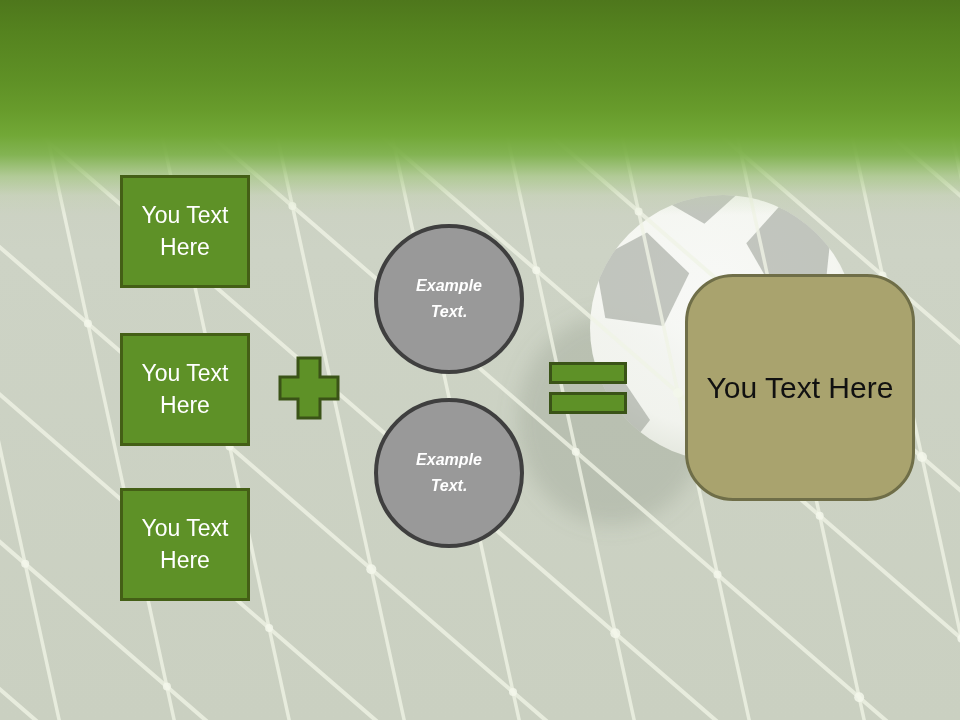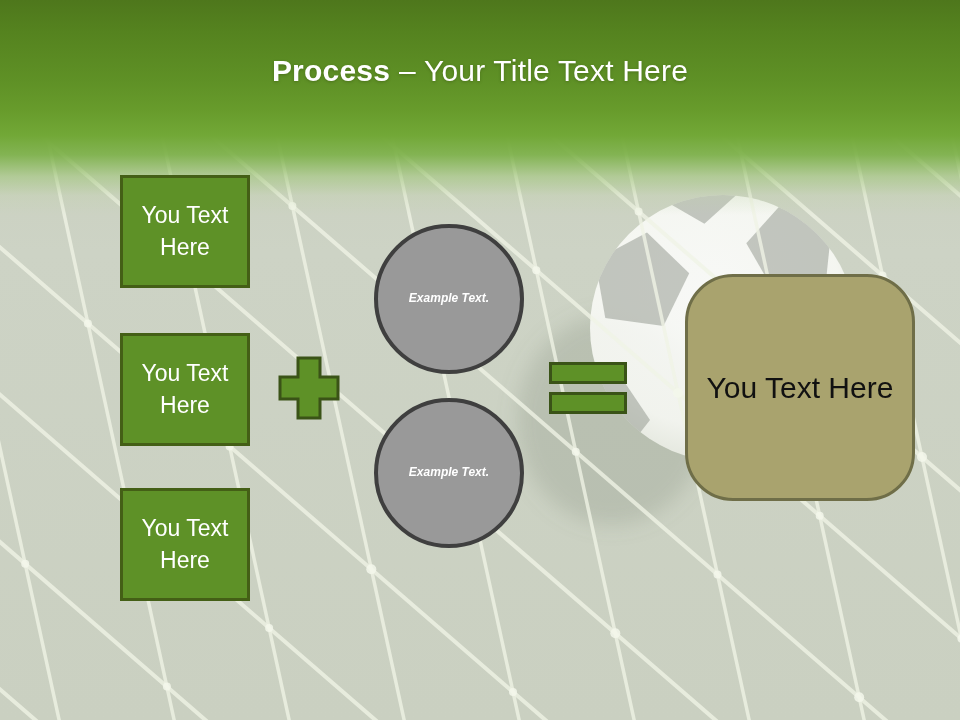--- a/index.html
+++ b/index.html
@@ -28,21 +28,21 @@
     text-align:center;box-sizing:border-box;margin-left:12px;
   }
   .green-box{
     width:130px;height:113px;background:#5e9127;border:3px solid #445f16;
     color:#fff;font-size:23px;line-height:1.38;
   }
   .green-box span{display:block;width:106px;}
   #gb1{left:108px;top:175px;} #gb2{left:108px;top:333px;} #gb3{left:108px;top:488px;}
   .circle{
     width:150px;height:150px;border-radius:50%;background:#999999;border:4px solid #3f3f3f;
-    color:#fff;font-weight:bold;font-style:italic;font-size:12px;line-height:1.65;
+    color:#fff;font-weight:bold;font-style:italic;font-size:16px;line-height:1.65;
   }
   .circle span{display:block;width:86px;}
   #c1{left:362px;top:224px;} #c2{left:362px;top:398px;}
   .plus-wrap{position:absolute;left:277px;top:355px;z-index:3;width:64px;height:66px;}
   .eq-bar{
     position:absolute;width:78px;height:22px;background:#5e9127;border:3px solid #3a5317;
     box-sizing:border-box;z-index:3;
   }
   #eq1{left:549px;top:362px;} #eq2{left:549px;top:392px;}
   .result-box{
@@ -127,23 +127,20 @@
         <circle cx="819.7" cy="515.8" r="4"></circle>
         <circle cx="780.3" cy="334.2" r="4"></circle>
         <circle cx="961.4" cy="638.6" r="4"></circle>
         <circle cx="922.0" cy="457.0" r="5"></circle>
         <circle cx="882.5" cy="275.5" r="4"></circle>
       </g>
   </svg>
 
   <div class="header-fade"></div>
 
-  <div class="title">
-    <span class="bold">Process</span><span class="regular">– Your Title Text Here</span>
-  </div>
 
   <div class="shape green-box" id="gb1">
     <span>You Text Here</span>
   </div>
   <div class="shape green-box" id="gb2">
     <span>You Text Here</span>
   </div>
   <div class="shape green-box" id="gb3">
     <span>You Text Here</span>
   </div>

